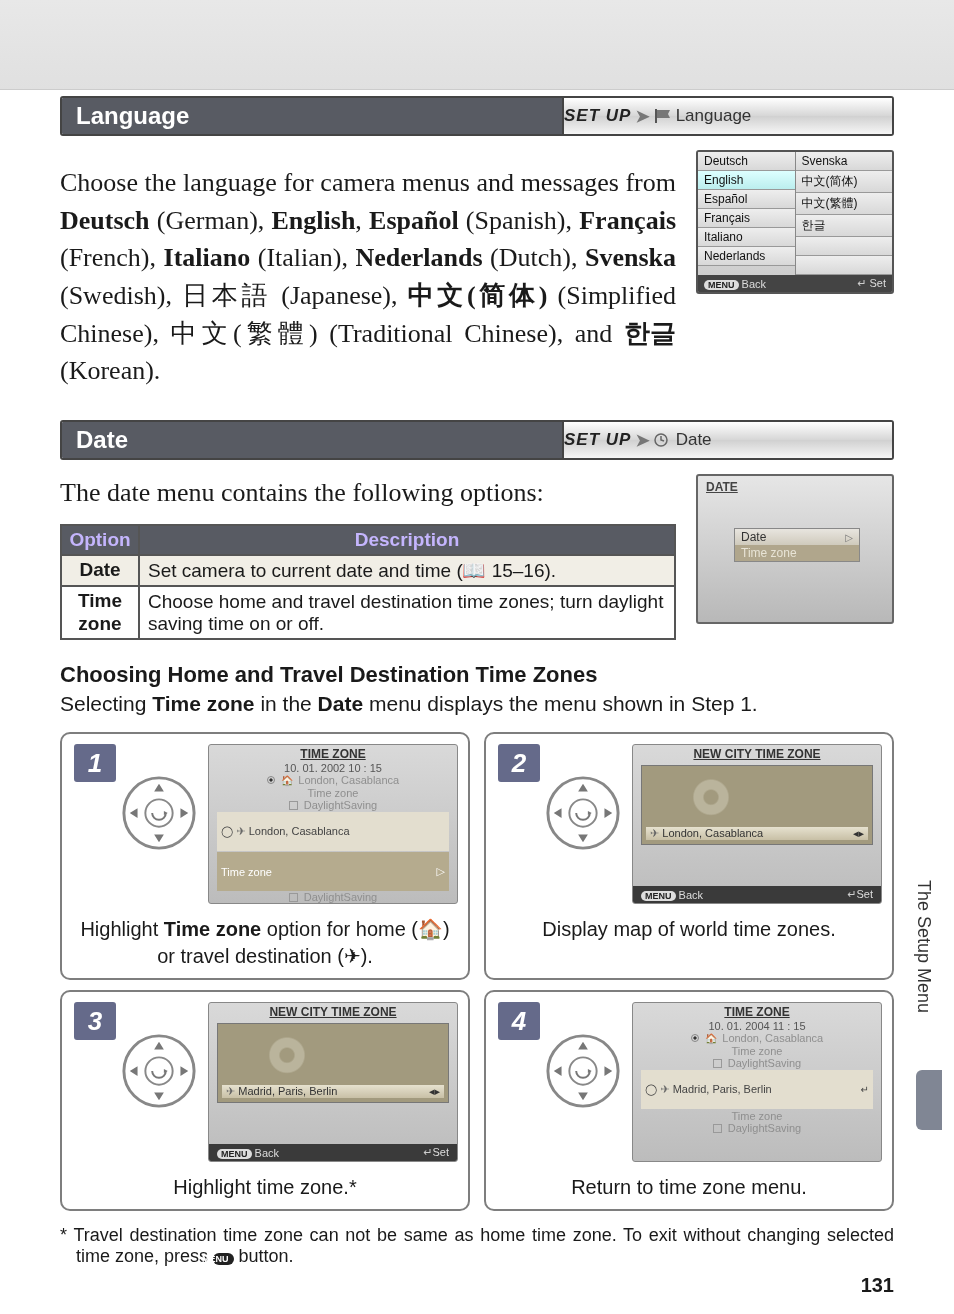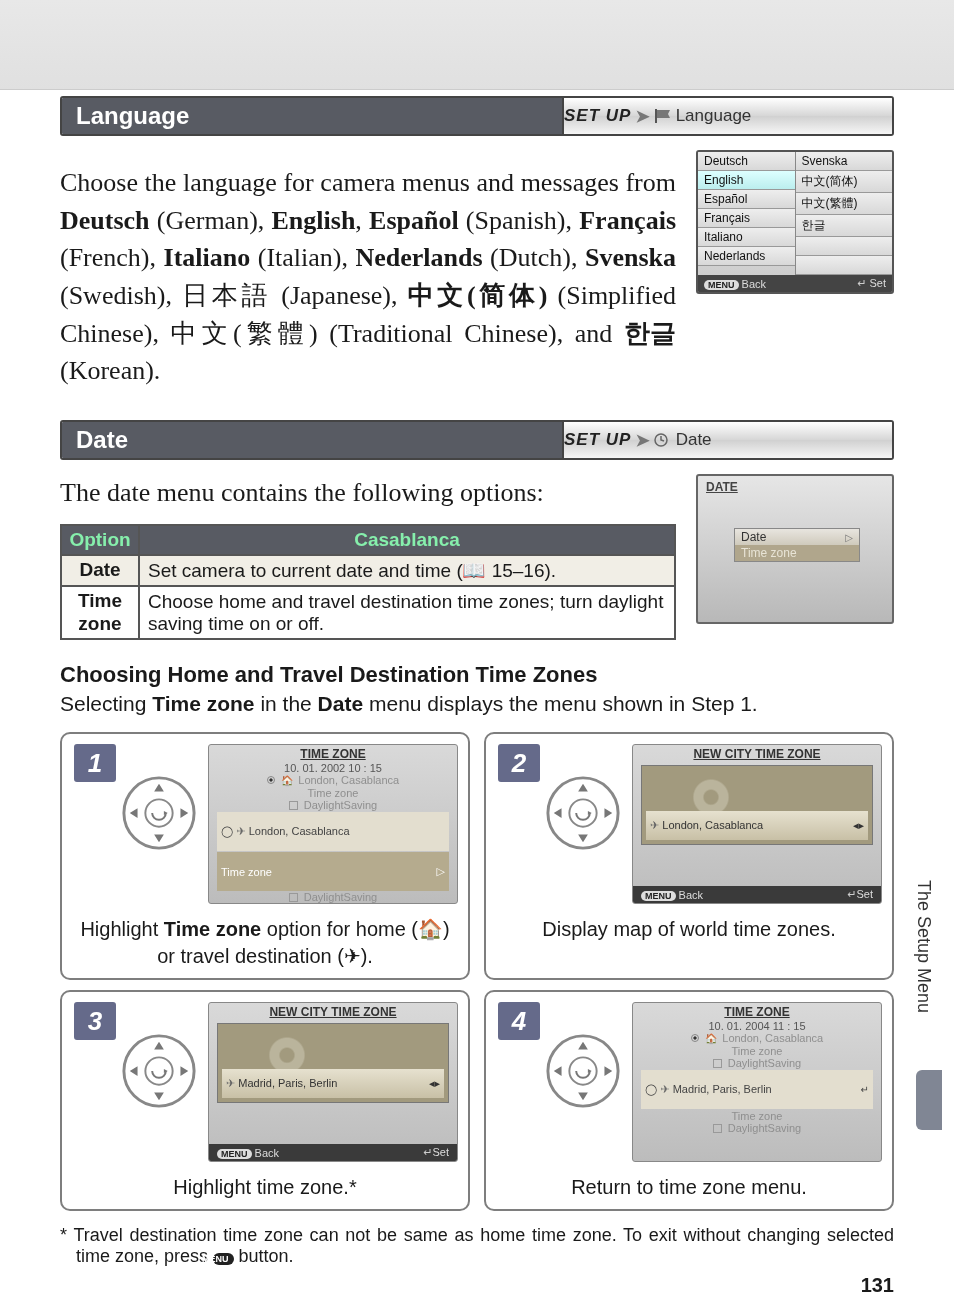--- a/index.html
+++ b/index.html
@@ -102,21 +102,21 @@
   .ds-row.second { background:#b0a68c; color:#e8e4d6; }
   .ds-arrow{color:#777;font-size:10px;}
   .opt-table {
     border:2px solid #555;
     border-collapse:collapse;
     width:100%;
     margin-top:12px;
     font-size:19px;
   }
   .opt-table th {
-    background:#585b63; color:#86efac; font-weight:bold;
+    background:#585b63; color:#c4b5fd; font-weight:bold;
     border:2px solid #555; padding:3px 6px;
   }
   .opt-table td {
     border:2px solid #555; padding:3px 8px;
     background:#fff;
   }
   .opt-table tr:nth-child(2) td { background:#f1eee6; }
   .opt-table td.opt { font-weight:bold; text-align:center; width:78px;}
   .subhead { font-size:22px; font-weight:bold; margin-top:22px; }
   .subdesc { font-size:21px; margin-top:4px; }
@@ -176,21 +176,21 @@
   .lcd-row-simple{ display:flex; justify-content:center; align-items:center; gap:4px; margin:0 8px; color:#777;}
   .world-map{
     margin:4px 8px 0 8px; height:80px;
     background:radial-gradient(circle at 30% 40%, #a29a7e 4%, #bab49c 5%, #bab49c 10%, #a29a7e 11%) , linear-gradient(#857c62,#b6af97);
     border:1px solid #777;
     position:relative;
   }
   .map-city-band{
     position:absolute; left:4px; right:4px; bottom:4px;
     background:linear-gradient(#e6e1cf,#c8c0a6);
-    font-size:11px; padding:8px 4px;
+    font-size:11px; padding:0 4px;
     display:flex; justify-content:space-between; align-items:center;
     color:#333;
   }
   .lcd-footer{
     position:absolute; left:0; right:0; bottom:0;
     background:#3a3a3a; color:#ddd; font-size:11px;
     display:flex; justify-content:space-between; padding:2px 8px;
     align-items:center;
   }
   .cb{ display:inline-block; width:9px;height:9px;border:1px solid #999; margin-right:2px; vertical-align:middle;}
@@ -283,21 +283,21 @@
     </div>
   </div>
 
   <div class="date-row">
     <div class="date-left">
       <div class="body-text" style="margin-top:0">The date menu contains the following options:</div>
       <table class="opt-table">
         <tbody>
             <tr>
           <th>Option</th>
-          <th>Casablanca</th>
+          <th>Description</th>
         </tr>
         <tr>
           <td class="opt">Date</td>
           <td>Set camera to current date and time (📖 15–16).</td>
         </tr>
         <tr>
           <td class="opt" style="line-height:1.2">Time zone</td>
           <td>Choose home and travel destination time zones; turn daylight saving time on or off.</td>
         </tr>
       </tbody>

